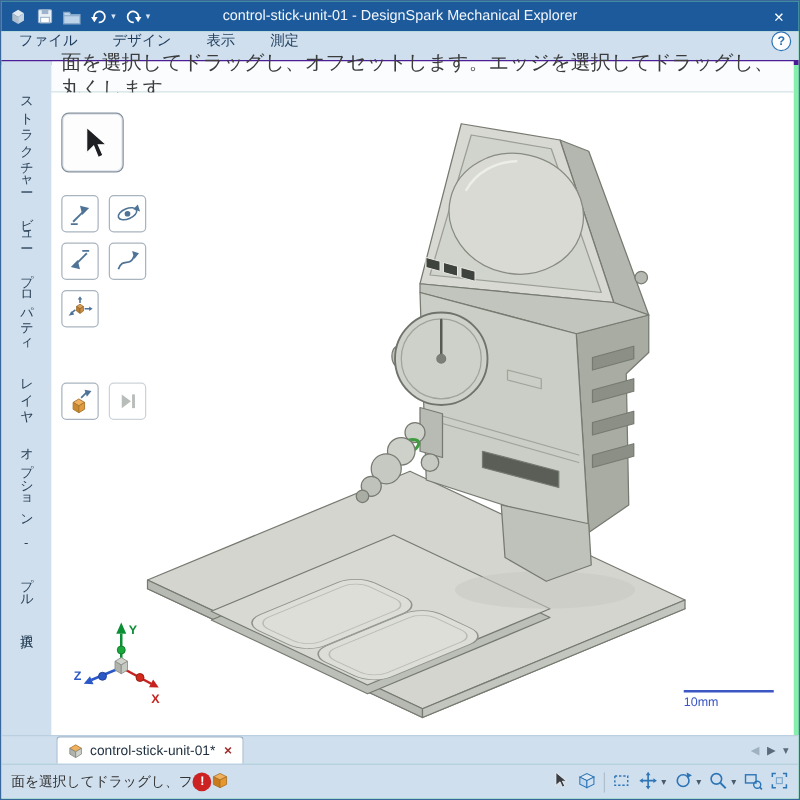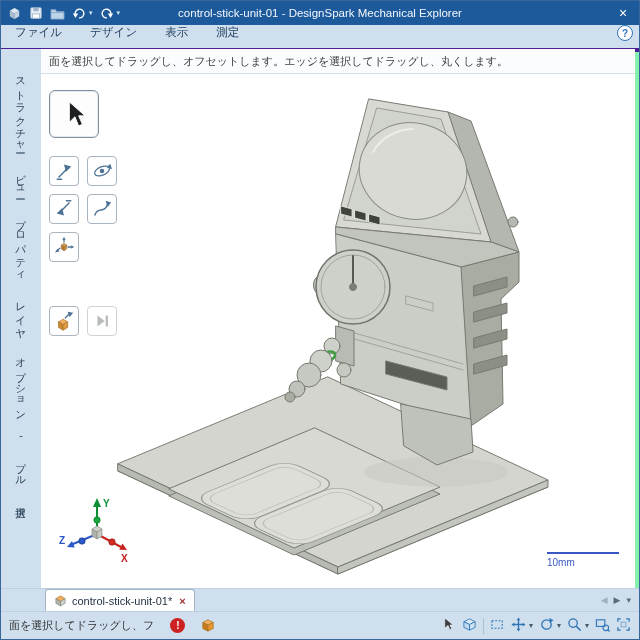--- a/index.html
+++ b/index.html
@@ -22,21 +22,21 @@
   .menu-help{margin-left:auto;width:28px;display:flex;align-items:center;justify-content:center;}
   .help-bubble{width:14px;height:14px;border-radius:50%;border:1.5px solid #2e75b6;color:#2e75b6;
     font-size:10px;font-weight:bold;display:flex;align-items:center;justify-content:center;background:#fff;}
   
   .side{position:absolute;top:48px;left:0;width:40px;bottom:51px;background:#cfdfee;display:flex;
     flex-direction:column;align-items:center;padding-top:12px;box-sizing:border-box;}
   .vtab{writing-mode:vertical-rl;text-orientation:upright;font-size:10.5px;color:#2a4258;margin:9px 0;
     letter-spacing:1px;cursor:default;}
   
   .main{position:absolute;top:48px;left:40px;right:4px;bottom:51px;}
-  .hint{height:25px;background:#fbfcfe;border-bottom:1px solid #d6dee8;font-size:11px;color:#3c3c3c;
+  .hint{height:25px;background:#fbfcfe;border-bottom:1px solid #d6dee8;font-size:16px;color:#3c3c3c;
     display:flex;align-items:center;padding-left:8px;box-sizing:border-box;}
   .canvas{position:absolute;top:25px;left:0;right:0;bottom:0;background:#ffffff;overflow:hidden;}
   .model-svg{position:absolute;inset:0;width:100%;height:100%;}
   
   .palette{position:absolute;left:8px;top:16px;display:flex;flex-direction:column;z-index:3;}
   .big-tool{width:48px;height:46px;background:#fdfdfd;border:1px solid #828f9c;border-radius:6px;
     box-shadow:inset 0 0 0 1px #e2e8ee;display:flex;align-items:center;justify-content:center;}
   .tool-grid{display:grid;grid-template-columns:30px 30px;gap:8px;margin-top:18px;}
   .tool{width:30px;height:30px;background:#fff;border:1px solid #a9b4bf;border-radius:4px;
     display:flex;align-items:center;justify-content:center;box-sizing:border-box;}
@@ -52,21 +52,21 @@
   .tabbar{position:absolute;left:0;right:0;bottom:28px;height:23px;background:#cfdfee;border-top:1px solid #bccfe1;
     display:flex;align-items:flex-end;padding-left:44px;box-sizing:border-box;}
   .doc-tab{height:21px;background:#ffffff;border:1px solid #9fb4c9;border-bottom:none;border-radius:3px 3px 0 0;
     display:flex;align-items:center;gap:5px;padding:0 8px;font-size:11px;color:#1e2e3e;}
   .tab-close{color:#a03030;font-size:11px;font-weight:bold;margin-left:2px;}
   .tab-nav{margin-left:auto;display:flex;align-items:center;gap:6px;padding-right:8px;height:100%;
     color:#5a6b7c;font-size:9px;}
   .tab-nav .dim{color:#9fb0c0;}
   
   .statusbar{position:absolute;left:0;right:0;bottom:0;height:28px;background:#cfdfee;border-top:1px solid #bccfe1;
-    display:flex;align-items:center;font-size:11px;color:#333;padding:0 8px;gap:16px;box-sizing:border-box;}
+    display:flex;align-items:center;font-size:11px;color:#333;padding:0 8px;gap:0;box-sizing:border-box;}
   .status-msg{max-width:150px;white-space:nowrap;overflow:hidden;}
   .badge-error{width:15px;height:15px;border-radius:50%;background:#cc2222;color:#fff;font-size:10px;
     font-weight:bold;display:flex;align-items:center;justify-content:center;}
   .status-tools{margin-left:auto;display:flex;align-items:center;gap:6px;}
   .status-tools .sep{width:1px;height:16px;background:#aebecd;}
   .s-caret{font-size:8px;color:#4a5b6c;margin-left:-3px;}
   svg{overflow:visible;}
 </style>
 </head>
 <body>

